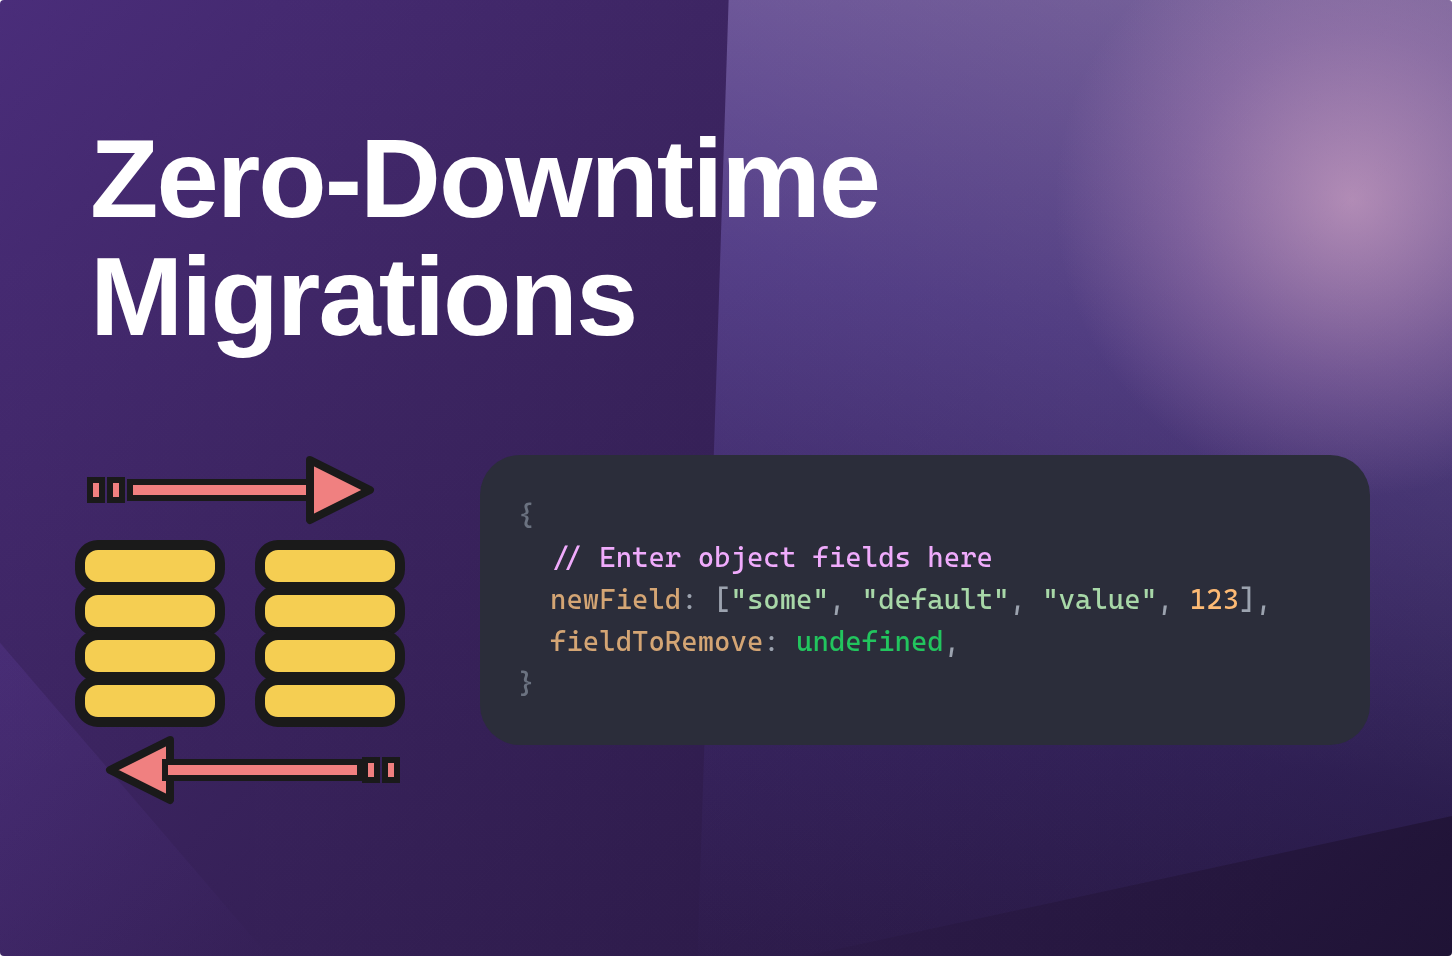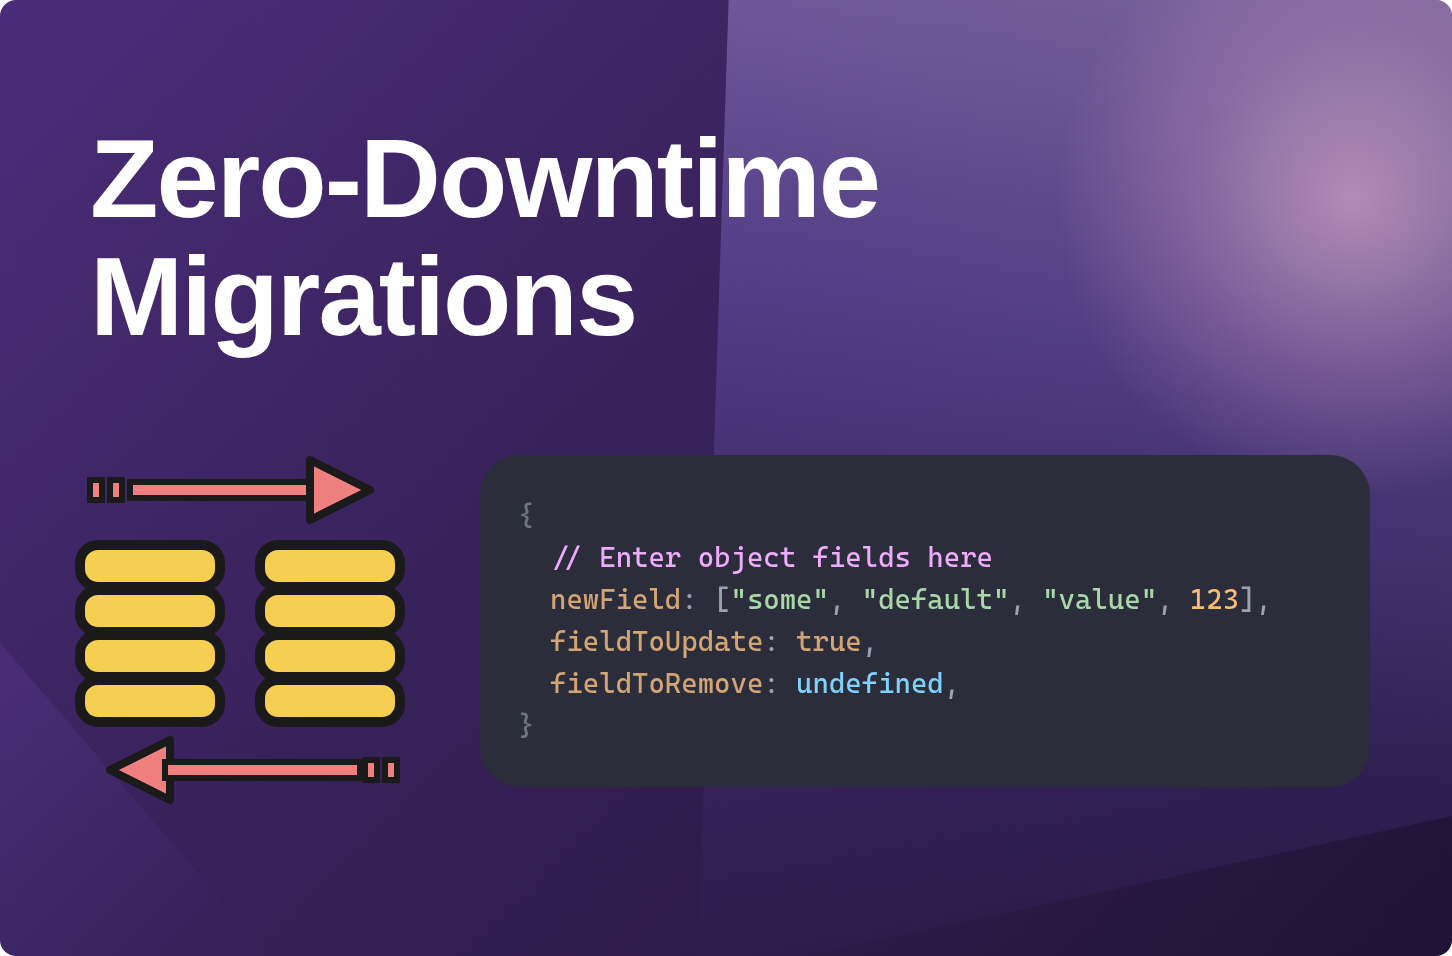--- a/index.html
+++ b/index.html
@@ -5,21 +5,21 @@
     * { margin: 0; padding: 0; box-sizing: border-box; }
     body {
       width: 1452px;
       height: 956px;
       font-family: -apple-system, BlinkMacSystemFont, 'Segoe UI', Helvetica, Arial, sans-serif;
       overflow: hidden;
     }
     .card {
       width: 100%;
       height: 100%;
-      border-radius: 16px;
+      border-radius: 4px;
       position: relative;
       overflow: hidden;
       background: linear-gradient(135deg, #4a2d7a 0%, #3d2563 30%, #2d1b4a 70%, #1f1335 100%);
     }
     .light-overlay {
       position: absolute;
       top: -200px;
       right: -100px;
       width: 1400px;
       height: 1200px;
@@ -85,21 +85,21 @@
       z-index: 10;
     }
     .code-line { white-space: pre; }
     .brace { color: #6b7280; }
     .comment { color: #f0abfc; }
     .key { color: #d4a574; margin-top: 20px; }
     .punct { color: #9ca3af; }
     .string { color: #a8d8a8; }
     .number { color: #fdba74; }
     .bool { color: #d4a574; }
-    .undef { color: #7dd3fc; }
+    .undef { color: #22c55e; }
     .bracket { color: #9ca3af; }
     .indent { display: inline-block; width: 32px; }
   </style>
 </head>
 <body>
 
 <div class="card">
   <div class="light-overlay"></div>
   <div class="pink-glow"></div>
   <div class="purple-triangle"></div>
@@ -137,17 +137,16 @@
         <rect x="305" y="320" width="12" height="20" fill="#f08080" stroke="#1a1a1a" stroke-width="6"></rect>
         <rect x="325" y="320" width="12" height="20" fill="#f08080" stroke="#1a1a1a" stroke-width="6"></rect>
       </g>
     </svg>
   </div>
 
   <div class="code-block">
     <div class="code-line"><span class="brace">{</span></div>
     <div class="code-line"><span class="indent"></span><span class="comment">// Enter object fields here</span></div>
     <div class="code-line"><span class="indent"></span><span class="key">newField</span><span class="punct">: </span><span class="bracket">[</span><span class="string">"some"</span><span class="punct">, </span><span class="string">"default"</span><span class="punct">, </span><span class="string">"value"</span><span class="punct">, </span><span class="number">123</span><span class="bracket">]</span><span class="punct">,</span></div>
-    <div class="code-line"><span class="indent"></span><span class="key">fieldToUpdate</span><span class="punct">: </span><span class="bool">true</span><span class="punct">,</span></div>
     <div class="code-line"><span class="indent"></span><span class="key">fieldToRemove</span><span class="punct">: </span><span class="undef">undefined</span><span class="punct">,</span></div>
     <div class="code-line"><span class="brace">}</span></div>
   </div>
 </div>
 
 </body></html>

